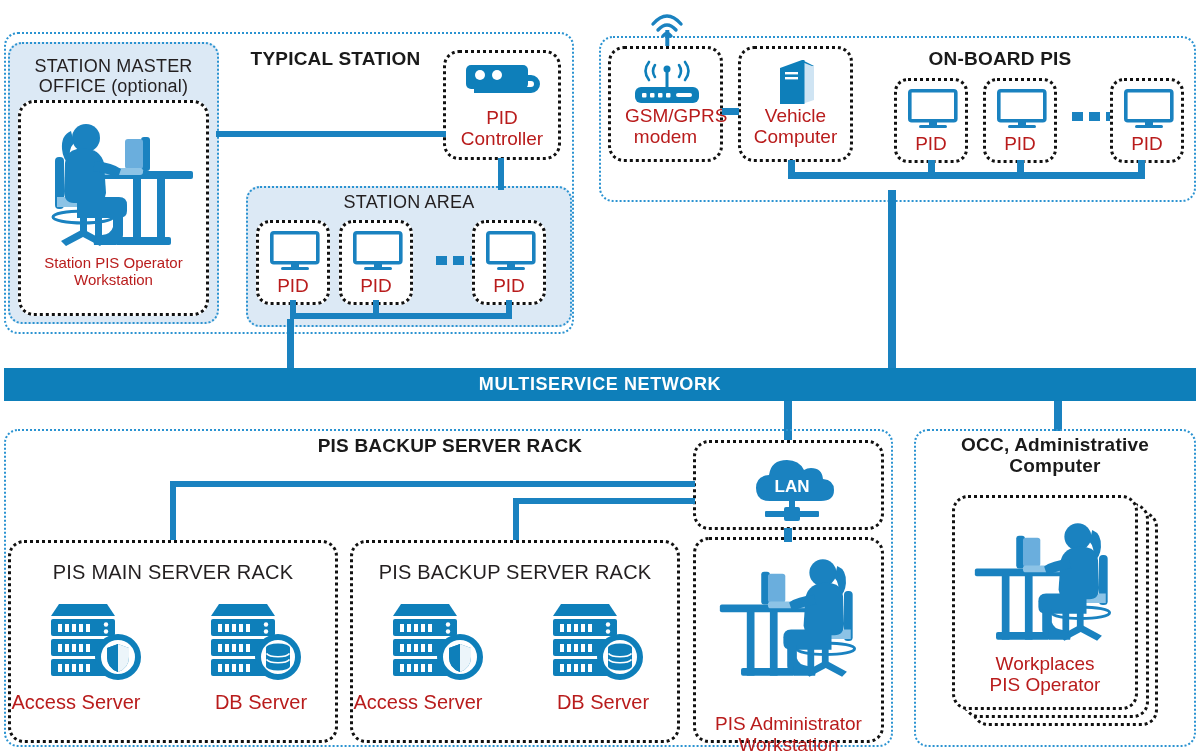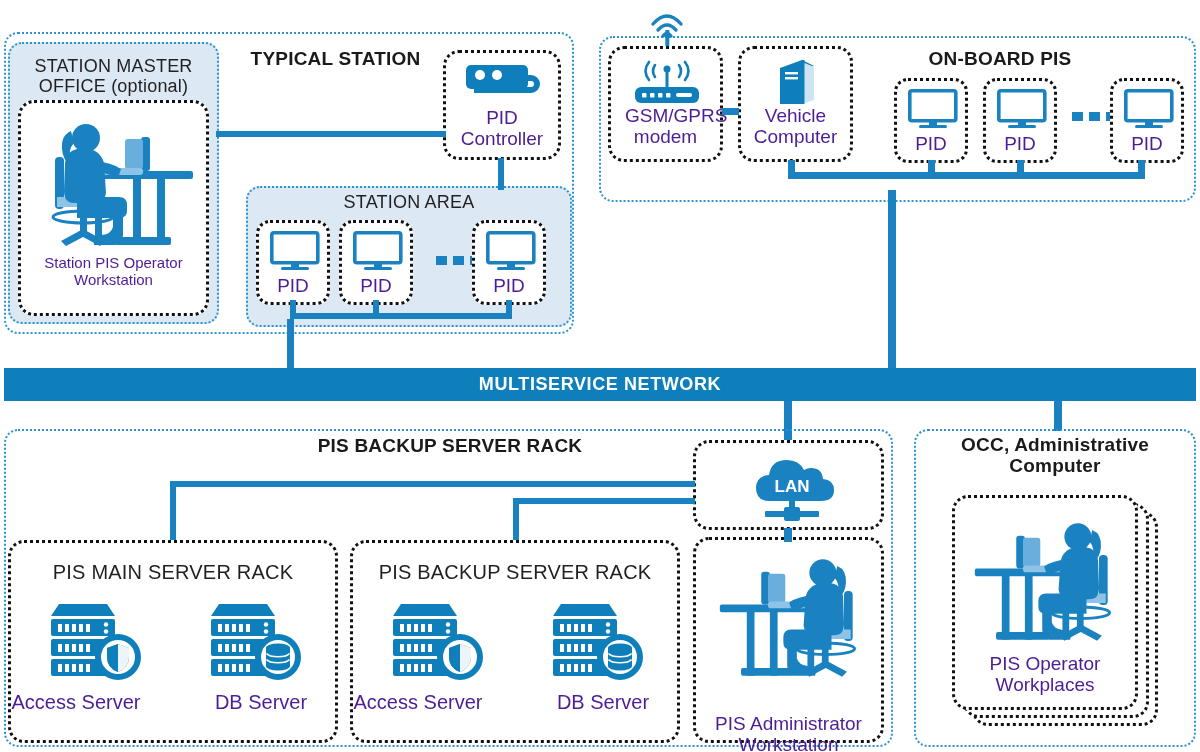--- a/index.html
+++ b/index.html
@@ -45,21 +45,21 @@
     font-weight:bold;
     color:#1a1a1a;
     letter-spacing:.2px;
     text-align:center;
     line-height:1.12;
     white-space:nowrap;
   }
   .zone-title.wrap{white-space:normal;}
   .cap{
     position:absolute;
-    color:#4c1d95;
+    color:#b91c1c;
     text-align:center;
     line-height:1.12;
     width:100%;
     left:0;
   }
   .rack-title{
     position:absolute;
     width:100%;
     left:0;
     text-align:center;
@@ -659,18 +659,18 @@
             <path d="M40 36 q22 -3 27 14 l2 30 q-1 10 -12 10 l-20 0 q-10 0 -10 -12 l1 -28 q1 -12 12 -14 z"></path>
             <path d="M58 48 q18 2 26 8 l-3 9 q-14 -6 -25 -7 z"></path>
             <path d="M40 84 l42 0 q8 0 8 8 l0 6 q0 7 -8 7 l-42 0 z"></path>
             <path d="M76 100 l10 0 l0 22 q0 8 -9 8 l-12 0 l0 -8 q9 -1 11 -8 z"></path>
             <path d="M63 122 l16 0 l0 10 l-22 0 q-2 -6 6 -10 z"></path>
           </g>
         </g>
       </svg>
     </div>
     <div class="cap" style="top:155px; font-size:19px;">
+      <span style="display:block;">Workplaces</span>
       <span style="display:block;">PIS Operator</span>
-      <span style="display:block;">Workplaces</span>
     </div>
   </div>
 
 </div>
 
 </body></html>

